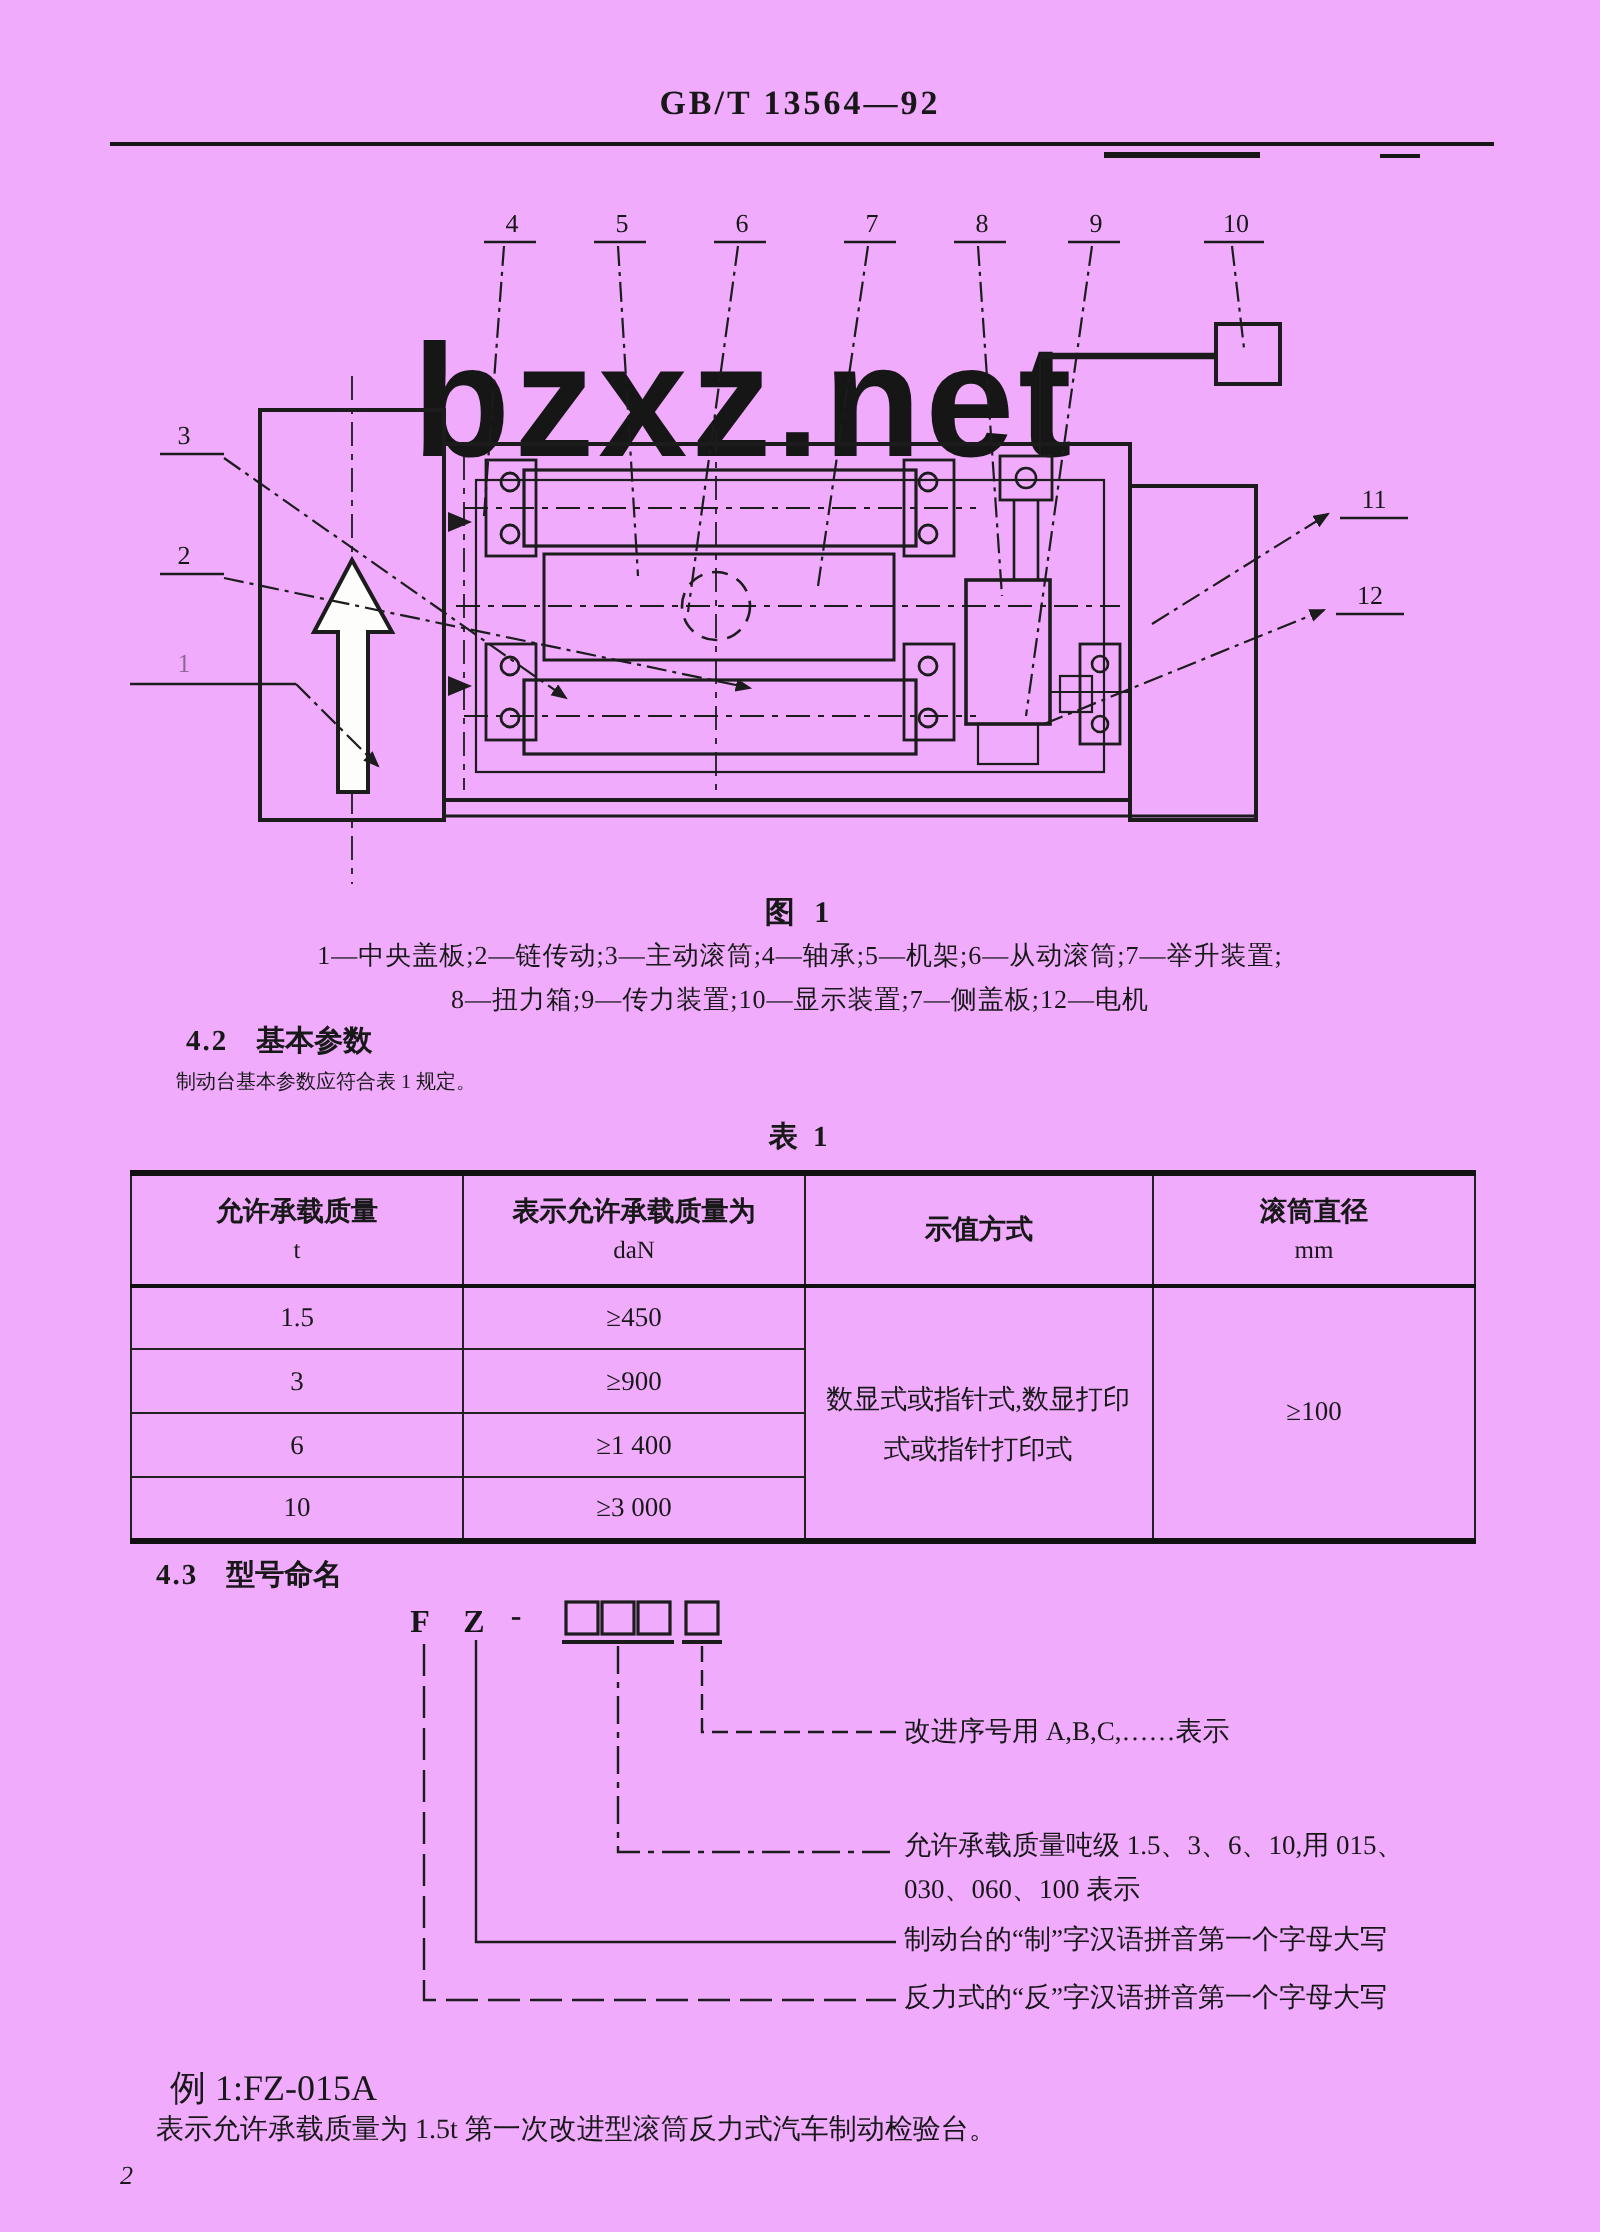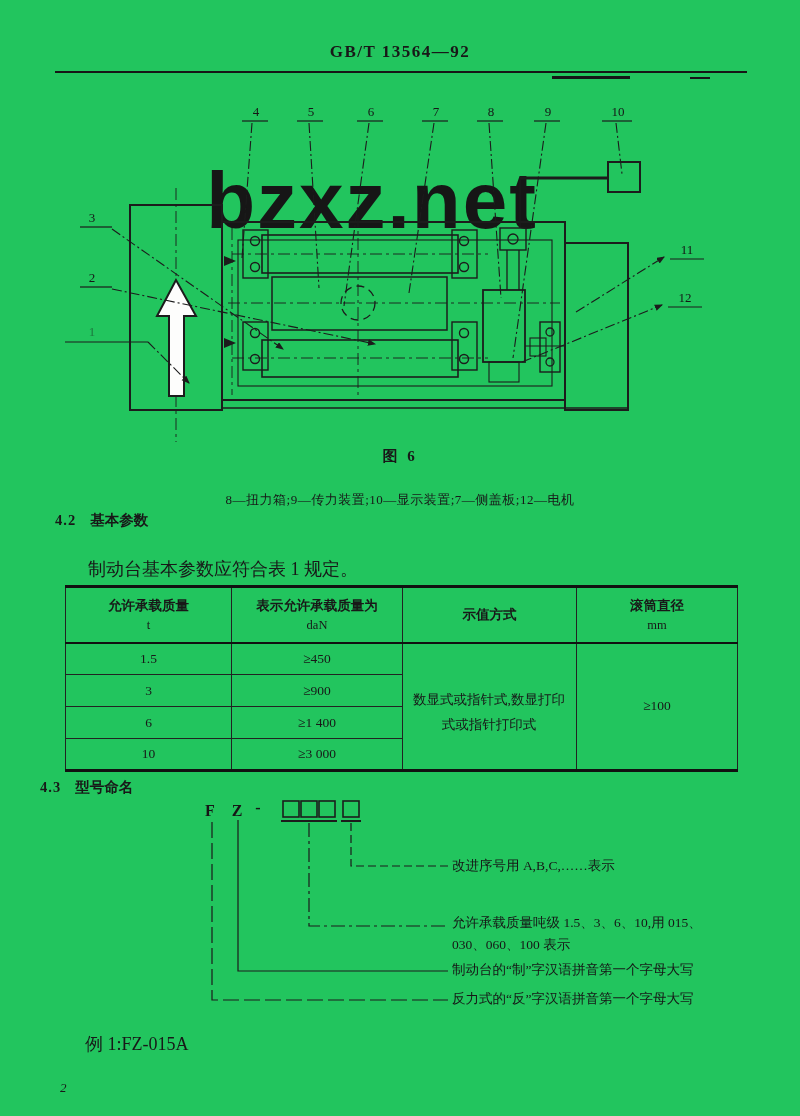--- a/index.html
+++ b/index.html
@@ -1,41 +1,41 @@
 <!DOCTYPE html>
 <html><head>
 <meta charset="utf-8">
 <style>
   * { margin:0; padding:0; box-sizing:border-box; }
   html,body { background:#e8e8e8; }
   .page {
     position:relative;
     width:800px; height:1116px;
     margin:0 auto;
-    background:#22c55e;
+    background:#f0abfc;
     font-family:"Liberation Serif", serif;
     color:#181818;
     overflow:hidden;
   }
   .abs { position:absolute; }
   .centered { left:0; width:800px; text-align:center; }
   .hdr-title { top:42px; font-size:17px; font-weight:bold; letter-spacing:1.5px; }
   .hdr-rule-main { left:55px; top:71px; width:692px; height:2px; background:#161616; }
   .hdr-rule-seg1 { left:552px; top:76px; width:78px; height:3px; background:#161616; }
   .hdr-rule-seg2 { left:690px; top:77px; width:20px; height:2px; background:#161616; }
   .fig-svg { left:40px; top:85px; }
   .mc-svg  { left:175px; top:793px; }
   .fig-caption { top:447px; font-size:15px; font-weight:600; letter-spacing:3px; }
   .legend { font-size:13px; letter-spacing:0.5px; }
   .legend1 { top:469px; }
   .legend2 { top:491px; }
-  .sec-head { font-size:14.5px; font-weight:bold; }
+  .sec-head { font-size:14.5px; font-weight:bold;margin-left:38px; }
   .sec-num { margin-right:14px; letter-spacing:1px; }
   .s42-head { left:55px; top:511px; }
-  .s42-body { left:88px; top:534px; font-size:18px;margin-top:23px; }
+  .s42-body { left:88px; top:534px; font-size:10px; }
   .tbl-label { top:559px; font-size:14.5px; font-weight:600; letter-spacing:2px; }
   table.params {
     position:absolute; left:65px; top:585px; width:672px;
     border-collapse:collapse; table-layout:fixed;
     border-top:3px solid #111; border-bottom:3px solid #111;
     border-left:1.5px solid #222; border-right:1.5px solid #222;
     font-size:13.5px;
   }
   table.params th, table.params td {
     border:1px solid #222; text-align:center; vertical-align:middle;
@@ -170,28 +170,30 @@
       <text x="548" y="116" text-anchor="middle">9</text>
       <text x="618" y="116" text-anchor="middle">10</text>
       <text x="92" y="222" text-anchor="middle">3</text>
       <text x="92" y="282" text-anchor="middle">2</text>
       <text x="92" y="336" text-anchor="middle" opacity="0.45">1</text>
       <text x="687" y="254" text-anchor="middle">11</text>
       <text x="685" y="302" text-anchor="middle">12</text>
     </g>
   </svg>
 
-  <div class="abs centered fig-caption">图 6</div>
+  <div class="abs centered fig-caption">图 1</div>
+  <div class="abs centered legend legend1">1—中央盖板;2—链传动;3—主动滚筒;4—轴承;5—机架;6—从动滚筒;7—举升装置;</div>
   <div class="abs centered legend legend2">8—扭力箱;9—传力装置;10—显示装置;7—侧盖板;12—电机</div>
 
   <div class="abs sec-head s42-head">
     <span class="sec-num">4.2</span><span>基本参数</span>
   </div>
   <div class="abs s42-body">制动台基本参数应符合表 1 规定。</div>
 
+  <div class="abs centered tbl-label">表 1</div>
   <table class="params">
     <colgroup>
         <col style="width:166px">
         <col style="width:171px">
         <col style="width:174px">
         <col style="width:161px">
       </colgroup>
     <thead>
       <tr>
         <th>
@@ -260,16 +262,17 @@
     <g font-size="13.5">
       <text x="452" y="870">改进序号用 A,B,C,……表示</text>
       <text x="452" y="927">允许承载质量吨级 1.5、3、6、10,用 015、</text>
       <text x="452" y="949">030、060、100 表示</text>
       <text x="452" y="974">制动台的“制”字汉语拼音第一个字母大写</text>
       <text x="452" y="1003">反力式的“反”字汉语拼音第一个字母大写</text>
     </g>
   </svg>
 
   <div class="abs example1">例 1:FZ-015A</div>
+  <div class="abs example2">表示允许承载质量为 1.5t 第一次改进型滚筒反力式汽车制动检验台。</div>
 
   <div class="abs pageno">2</div>
 
 </div>
 
 </body></html>

